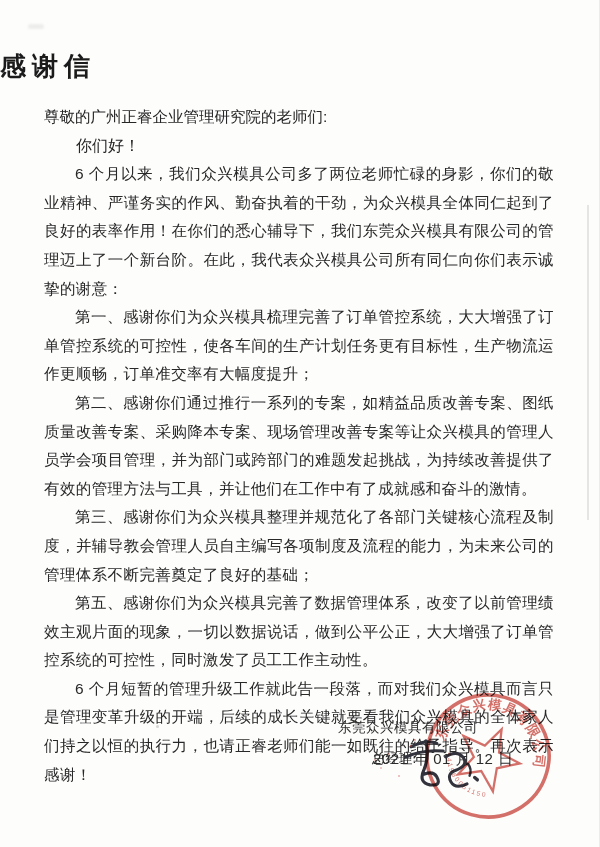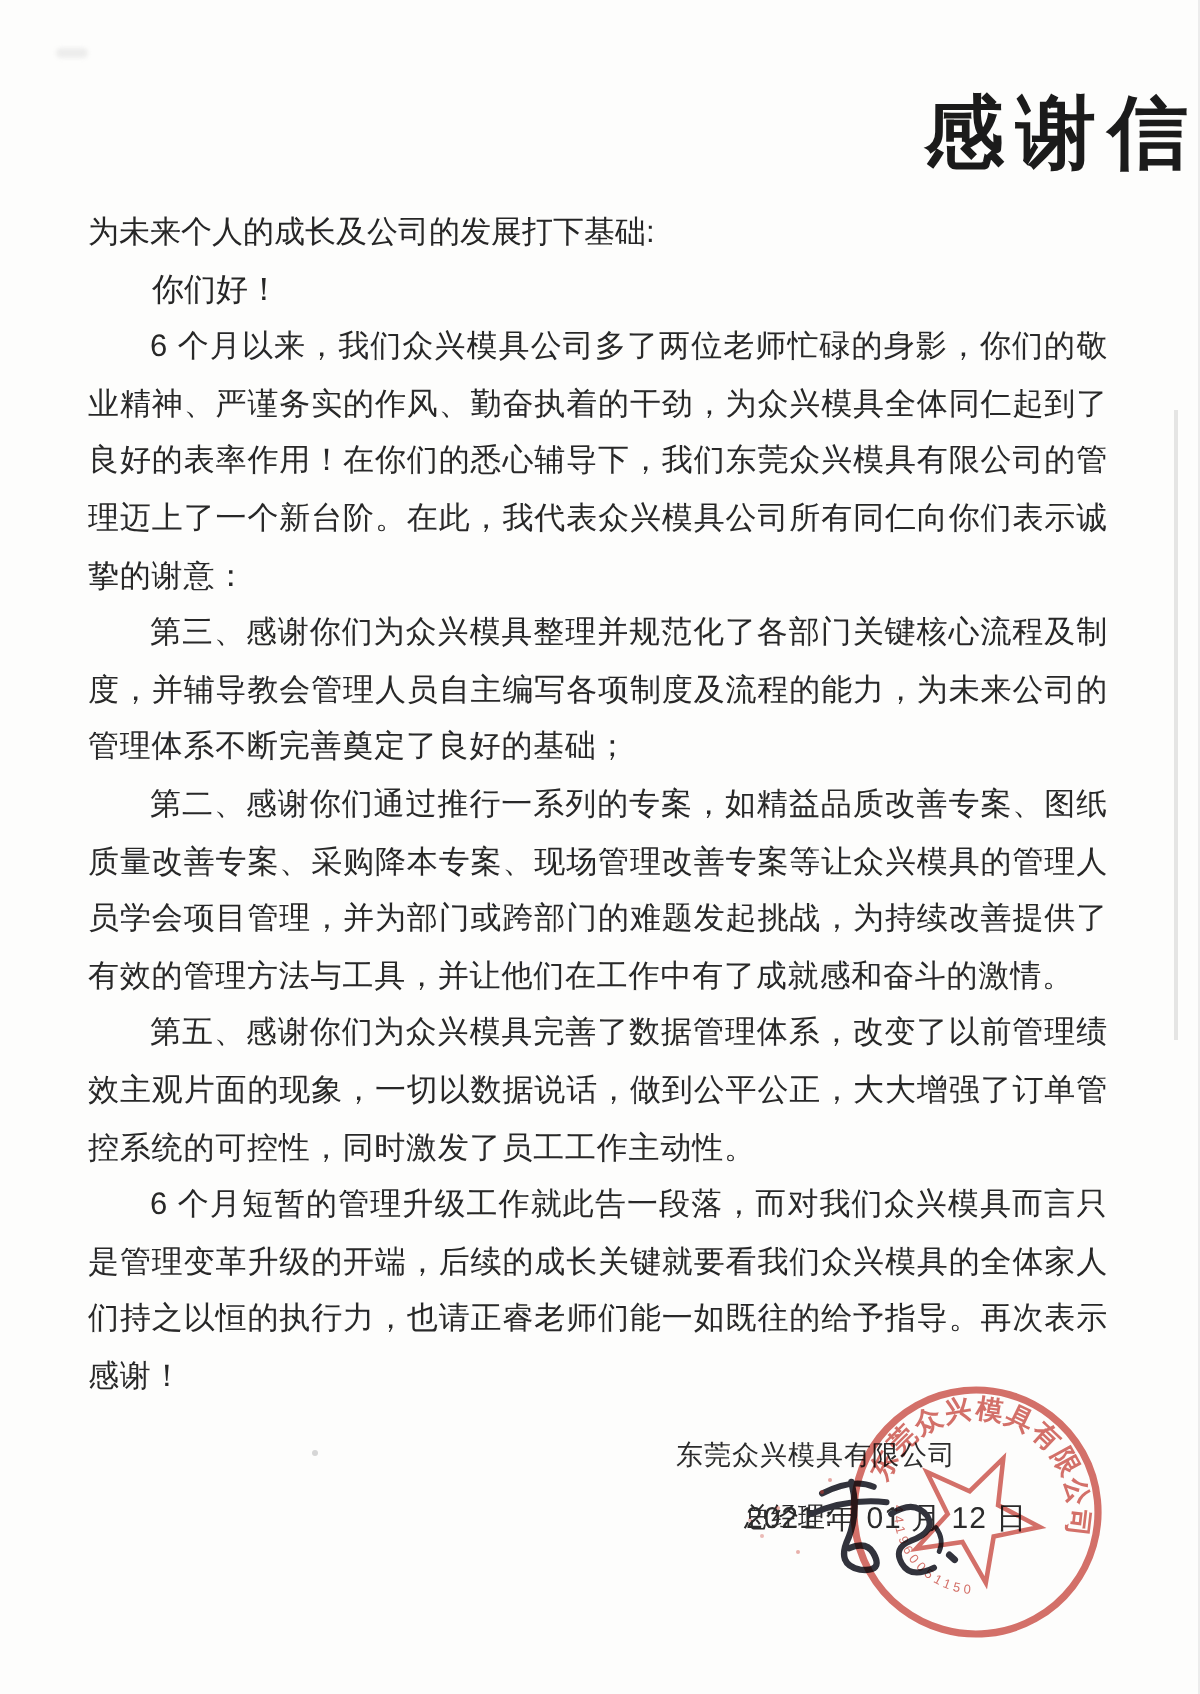--- a/index.html
+++ b/index.html
@@ -2,23 +2,23 @@
 <html><head>
 <meta charset="utf-8">
 <style>
   html,body { margin:0; padding:0; background:#ffffff; }
   .page {
     position:relative; width:600px; height:847px;
     background:#fdfdfc; overflow:hidden;
     font-family:"Liberation Sans", sans-serif; color:#262626;
   }
   .title {
-    margin:46px 0 0 0; text-align:right;
+    margin:46px 0 0 0; text-align:left;
     font-family:"Liberation Serif", serif;
-    font-size:40px; font-weight:bold; line-height:42px; letter-spacing:6px;
+    font-size:26px; font-weight:bold; line-height:42px; letter-spacing:6px;
     color:#1b1b1b;
   }
   .content { padding:0 46px 0 44px; }
   .salutation { margin-top:15px; font-size:15.5px; line-height:28.6px; }
   .greeting { font-size:16px; line-height:28.6px; text-indent:2em; }
   .para {
     margin:0; font-size:15.5px; line-height:28.6px;
     text-indent:2em; text-align:justify; letter-spacing:0.4px; color:#282828;
   }
   .sig-company { position:absolute; left:338px; top:719px; font-size:13.5px; letter-spacing:0.5px; color:#2b2b2b; }
@@ -42,25 +42,26 @@
                             -36px 14px 0 rgba(200,60,50,.3); }
 </style>
 </head>
 <body>
 
 <div class="page">
 
   <h1 class="title">感谢信</h1>
 
   <div class="content">
-    <div class="salutation">为未来个人的成长及公司的发展打下基础:</div>
+    <div class="salutation">尊敬的广州正睿企业管理研究院的老师们:</div>
     <div class="greeting">你们好！</div>
     <p class="para">6 个月以来，我们众兴模具公司多了两位老师忙碌的身影，你们的敬业精神、严谨务实的作风、勤奋执着的干劲，为众兴模具全体同仁起到了良好的表率作用！在你们的悉心辅导下，我们东莞众兴模具有限公司的管理迈上了一个新台阶。在此，我代表众兴模具公司所有同仁向你们表示诚挚的谢意：</p>
+    <p class="para">第一、感谢你们为众兴模具梳理完善了订单管控系统，大大增强了订单管控系统的可控性，使各车间的生产计划任务更有目标性，生产物流运作更顺畅，订单准交率有大幅度提升；</p>
+    <p class="para">第二、感谢你们通过推行一系列的专案，如精益品质改善专案、图纸质量改善专案、采购降本专案、现场管理改善专案等让众兴模具的管理人员学会项目管理，并为部门或跨部门的难题发起挑战，为持续改善提供了有效的管理方法与工具，并让他们在工作中有了成就感和奋斗的激情。</p>
     <p class="para">第三、感谢你们为众兴模具整理并规范化了各部门关键核心流程及制度，并辅导教会管理人员自主编写各项制度及流程的能力，为未来公司的管理体系不断完善奠定了良好的基础；</p>
-    <p class="para">第二、感谢你们通过推行一系列的专案，如精益品质改善专案、图纸质量改善专案、采购降本专案、现场管理改善专案等让众兴模具的管理人员学会项目管理，并为部门或跨部门的难题发起挑战，为持续改善提供了有效的管理方法与工具，并让他们在工作中有了成就感和奋斗的激情。</p>
     <p class="para">第五、感谢你们为众兴模具完善了数据管理体系，改变了以前管理绩效主观片面的现象，一切以数据说话，做到公平公正，大大增强了订单管控系统的可控性，同时激发了员工工作主动性。</p>
     <p class="para">6 个月短暂的管理升级工作就此告一段落，而对我们众兴模具而言只是管理变革升级的开端，后续的成长关键就要看我们众兴模具的全体家人们持之以恒的执行力，也请正睿老师们能一如既往的给予指导。再次表示感谢！</p>
   </div>
 
   <div class="sig-company">东莞众兴模具有限公司</div>
   <div class="sig-role">总经理:</div>
   <div class="sig-date">2021 年 01 月 12 日</div>
 
   <svg class="handwriting" viewBox="0 0 94 60" fill="none" stroke="#32333c" stroke-linecap="round" stroke-linejoin="round">
     <path d="M14 10 Q30 3 40 8" stroke-width="3"></path>

